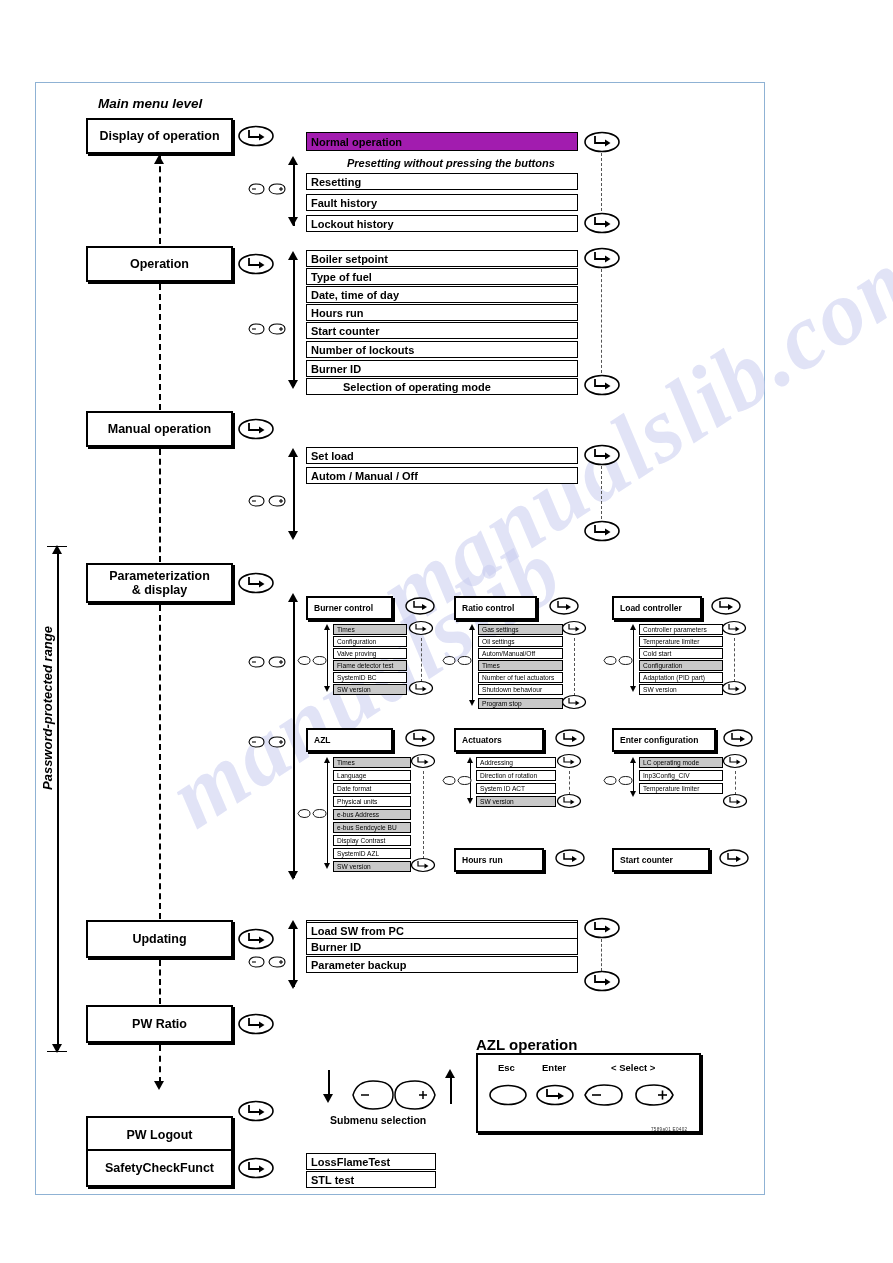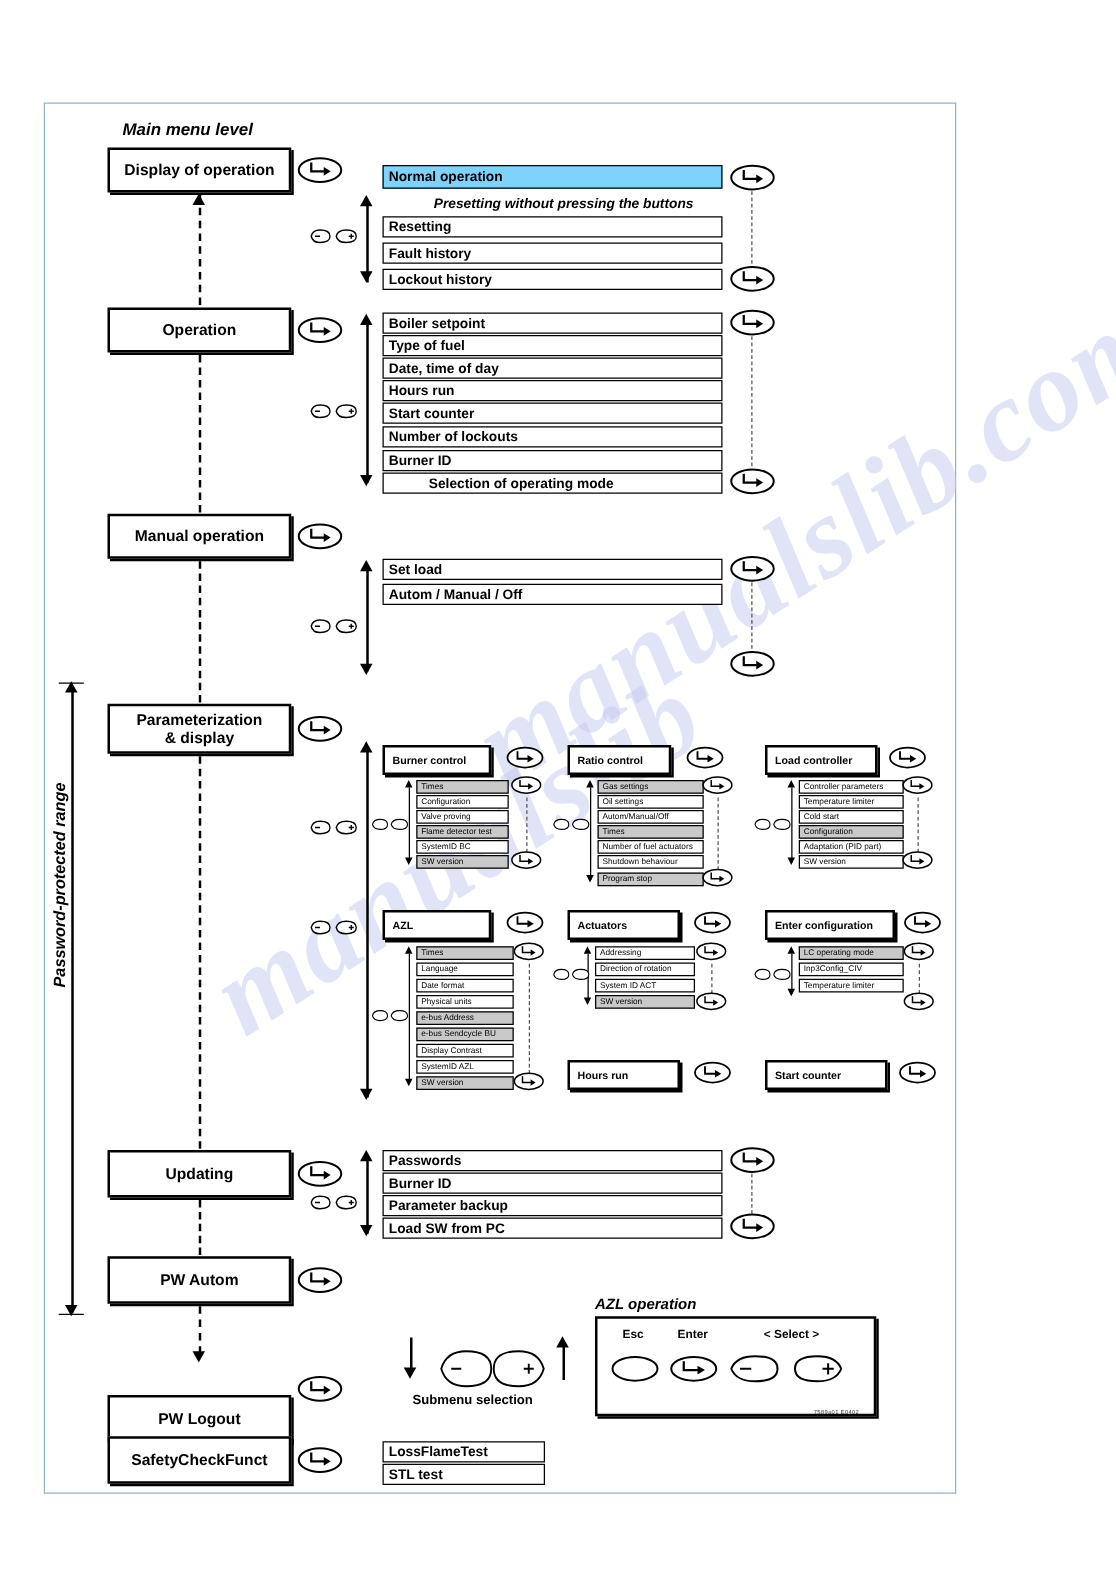--- a/index.html
+++ b/index.html
@@ -20,21 +20,21 @@
   
   .mainbox{position:absolute;border:2px solid #000;background:#fff;
            display:flex;align-items:center;justify-content:center;
            font-size:12.5px;font-weight:bold;text-align:center;line-height:1.15;
            box-shadow:2px 2px 0 #000;box-sizing:border-box;}
 
   .row{position:absolute;border:1.2px solid #000;background:#fff;
        display:flex;align-items:center;padding-left:4px;
        font-size:11px;font-weight:bold;box-sizing:border-box;
        white-space:nowrap;overflow:hidden;}
-  .row.gray{background:#7dd3fc;}
+  .row.gray{background:#a21caf;}
 
   .srow{position:absolute;border:1px solid #000;background:#fff;
         display:flex;align-items:center;padding-left:3px;
         font-size:6.6px;font-weight:normal;box-sizing:border-box;
         white-space:nowrap;overflow:hidden;color:#000;}
   .srow.gray{background:#c9c9c9;}
 
   .grpbox{position:absolute;border:2px solid #000;background:#fff;
           display:flex;align-items:center;padding-left:6px;
           font-size:8.5px;font-weight:bold;box-sizing:border-box;
@@ -63,21 +63,21 @@
             border-right:5px solid transparent;border-top:9px solid #000;}
   .stri-up{position:absolute;width:0;height:0;border-left:3.3px solid transparent;
            border-right:3.3px solid transparent;border-bottom:6px solid #000;}
   .stri-down{position:absolute;width:0;height:0;border-left:3.3px solid transparent;
              border-right:3.3px solid transparent;border-top:6px solid #000;}
 
   
   #azl-panel{position:absolute;left:476px;top:1053px;width:225px;height:80px;
              border:2.5px solid #000;background:#fff;box-sizing:border-box;
              box-shadow:2px 2px 0 #000;}
-  #azl-title{position:absolute;left:476px;top:1036px;font-size:12px;font-weight:bold;font-style:italic;}
+  #azl-title{position:absolute;left:476px;top:1036px;font-size:15px;font-weight:bold;}
   .azl-key-lbl{position:absolute;font-size:9.5px;font-weight:bold;}
   .code{position:absolute;font-size:4.6px;color:#333;letter-spacing:.3px;
         font-family:"Liberation Sans", sans-serif;}
 
   
   #submenu-lbl{position:absolute;left:330px;top:1114px;font-size:10.5px;font-weight:bold;}
 
   
   #pw-range{position:absolute;left:40px;top:790px;font-size:13px;font-weight:bold;
             font-style:italic;transform:rotate(-90deg);transform-origin:0 0;
@@ -99,21 +99,21 @@
 <div class="tri-down" style="left:52px;top:1044px;"></div>
 <div class="hline" style="left:47px;top:546px;width:20px;"></div>
 <div class="hline" style="left:47px;top:1051px;width:20px;"></div>
 
 <div class="mainbox" style="left:86px;top:118px;width:147px;height:36px;">Display of operation</div>
 <div class="mainbox" style="left:86px;top:246px;width:147px;height:36px;">Operation</div>
 <div class="mainbox" style="left:86px;top:411px;width:147px;height:36px;">Manual operation</div>
 <div class="mainbox" style="left:86px;top:563px;width:147px;height:40px;white-space:pre-line;">Parameterization
 &amp; display</div>
 <div class="mainbox" style="left:86px;top:920px;width:147px;height:38px;">Updating</div>
-<div class="mainbox" style="left:86px;top:1005px;width:147px;height:38px;">PW Autom</div>
+<div class="mainbox" style="left:86px;top:1005px;width:147px;height:38px;">PW Ratio</div>
 <div class="mainbox" style="left:86px;top:1116px;width:147px;height:38px;">PW Logout</div>
 <div class="mainbox" style="left:86px;top:1149px;width:147px;height:38px;">SafetyCheckFunct</div>
 
 <div class="dash" style="left:159px;top:156px;height:88px;"></div>
 <div class="tri-up" style="left:154px;top:155px;"></div>
 <div class="dash" style="left:159px;top:284px;height:126px;"></div>
 <div class="dash" style="left:159px;top:449px;height:113px;"></div>
 <div class="dash" style="left:159px;top:605px;height:314px;"></div>
 <div class="dash" style="left:159px;top:960px;height:44px;"></div>
 <div class="dash" style="left:159px;top:1045px;height:38px;"></div>
@@ -551,21 +551,21 @@
   <svg width="32" height="20" viewBox="0 0 32 20">
     <ellipse cx="16" cy="10" rx="14" ry="8" fill="#fff" stroke="#000" stroke-width="1.4"></ellipse>
     <path d="M10 5 L10 11 L20 11" fill="none" stroke="#000" stroke-width="1.5"></path>
     <path d="M18 8 L23 11 L18 14 Z" fill="#000"></path>
   </svg>
 </div>
 
 <div class="row" style="left:306px;top:920px;width:272px;height:17px;">Passwords</div>
 <div class="row" style="left:306px;top:938px;width:272px;height:17px;">Burner ID</div>
 <div class="row" style="left:306px;top:956px;width:272px;height:17px;">Parameter backup</div>
-<div class="row" style="left:306px;top:974px;width:272px;height:17px;">Load SW from PC</div>
+<div class="row" style="left:306px;top:922px;width:272px;height:17px;">Load SW from PC</div>
 
 <div class="vline" style="left:293px;top:927px;height:60px;"></div>
 <div class="tri-up" style="left:288px;top:920px;"></div>
 <div class="tri-down" style="left:288px;top:980px;"></div>
 <div class="pmbtn" style="left:247px;top:955px;">
   <svg width="40" height="14" viewBox="0 0 40 14">
     <path d="M2 7 Q3 2 9 2 Q17 2 17 7 Q17 12 9 12 Q3 12 2 7Z" fill="#fff" stroke="#000" stroke-width="1.1"></path>
     <line x1="5" y1="7" x2="9" y2="7" stroke="#000" stroke-width="1.1"></line>
     <path d="M22 7 Q23 2 30 2 Q38 2 38 7 Q38 12 30 12 Q23 12 22 7Z" fill="#fff" stroke="#000" stroke-width="1.1"></path>
     <line x1="32" y1="7" x2="36" y2="7" stroke="#000" stroke-width="1.1"></line>

